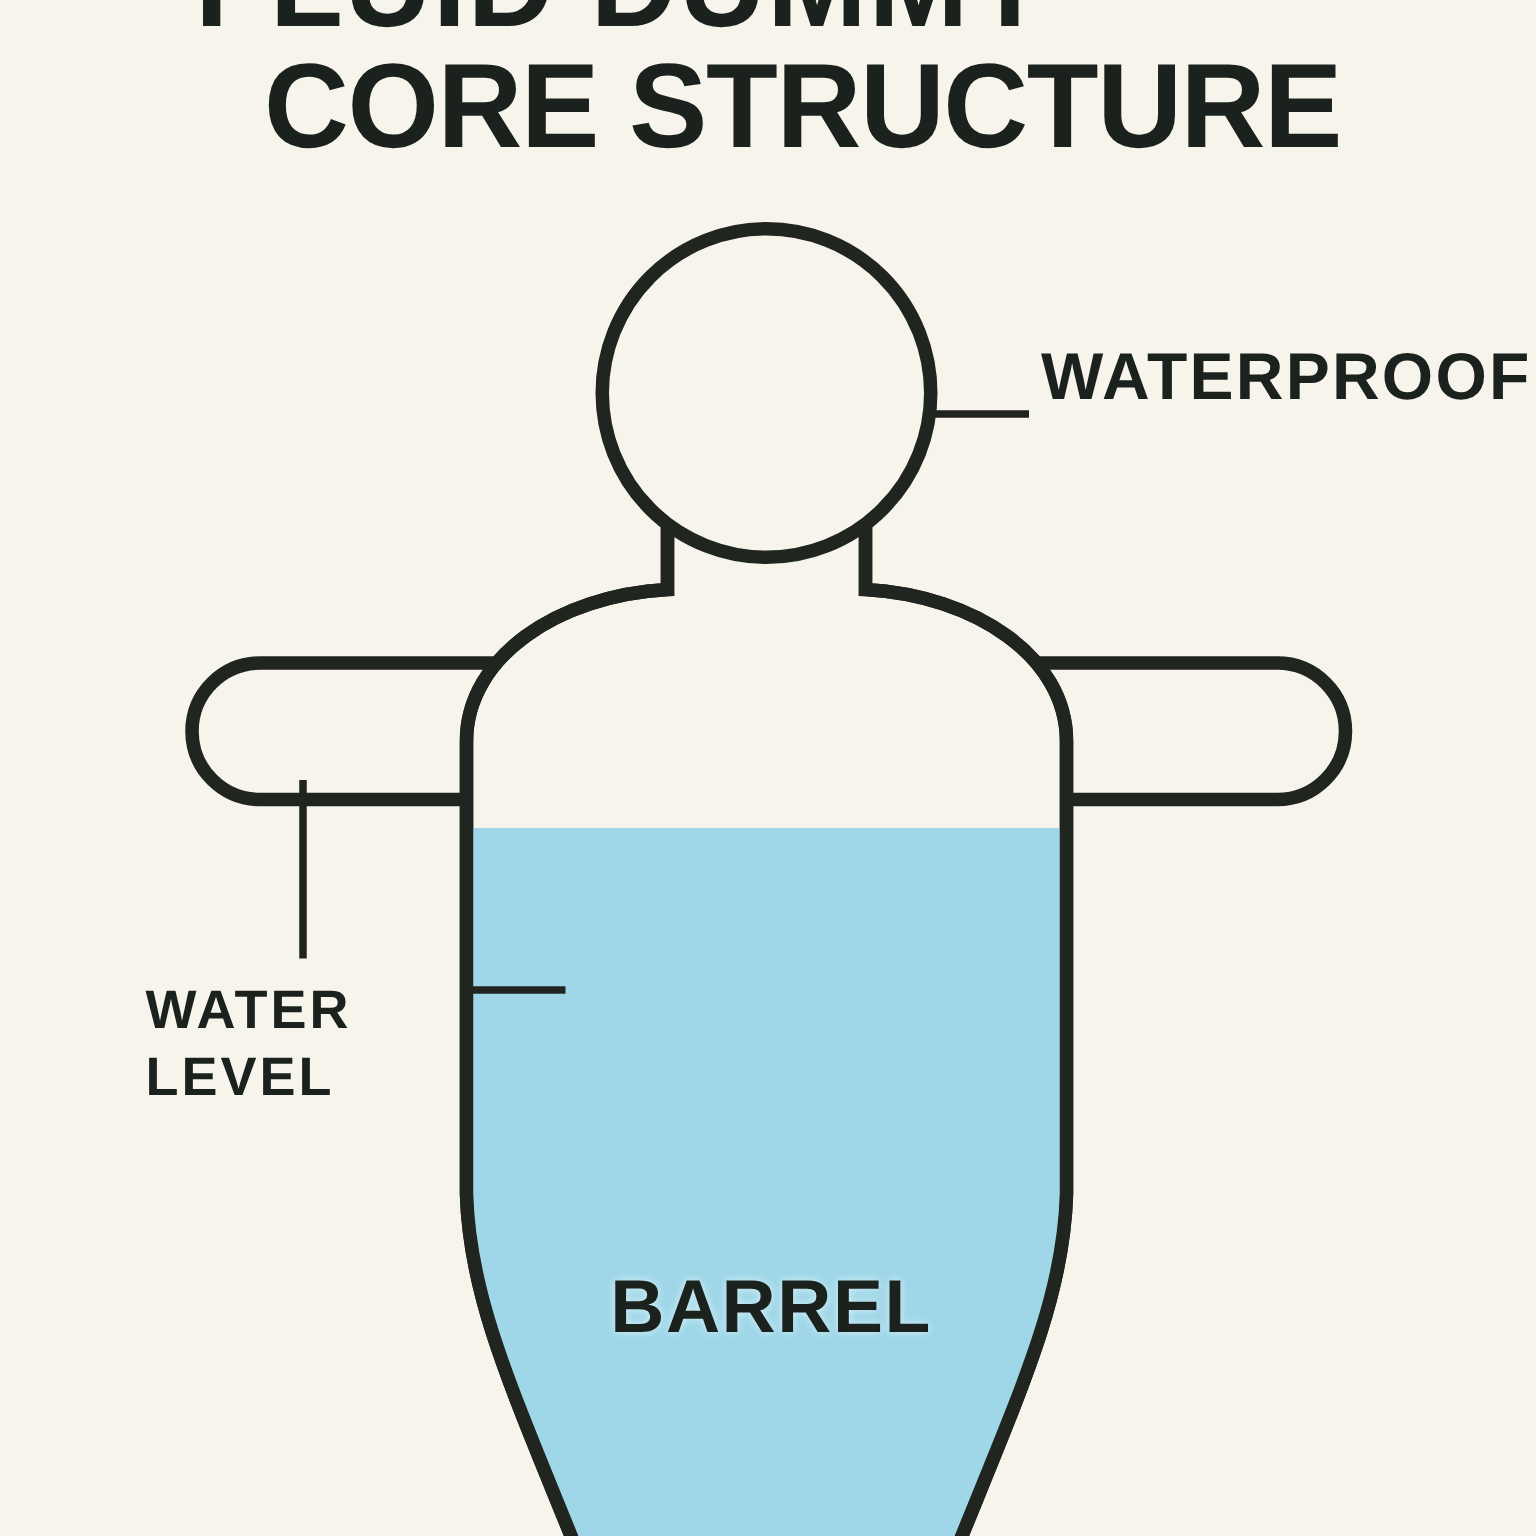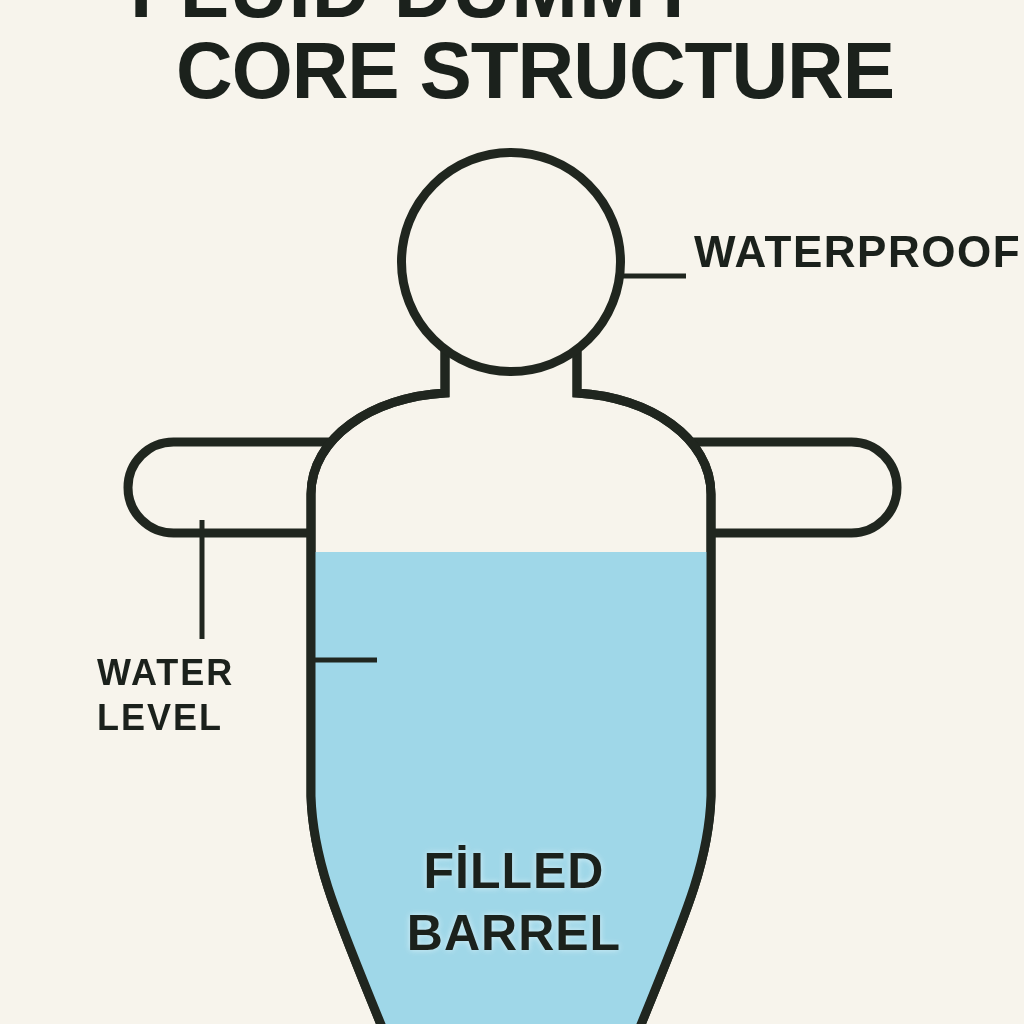--- a/index.html
+++ b/index.html
@@ -81,17 +81,16 @@
   <div class="label label-arm">
     <div>WATERPROOF</div>
   </div>
 
   <div class="label label-water-level">
     <div>WATER</div>
     <div>LEVEL</div>
   </div>
 
   <div class="label label-barrel">
-    <div>FİLLED</div>
     <div>BARREL</div>
   </div>
 
 </div>
 
 </body></html>

